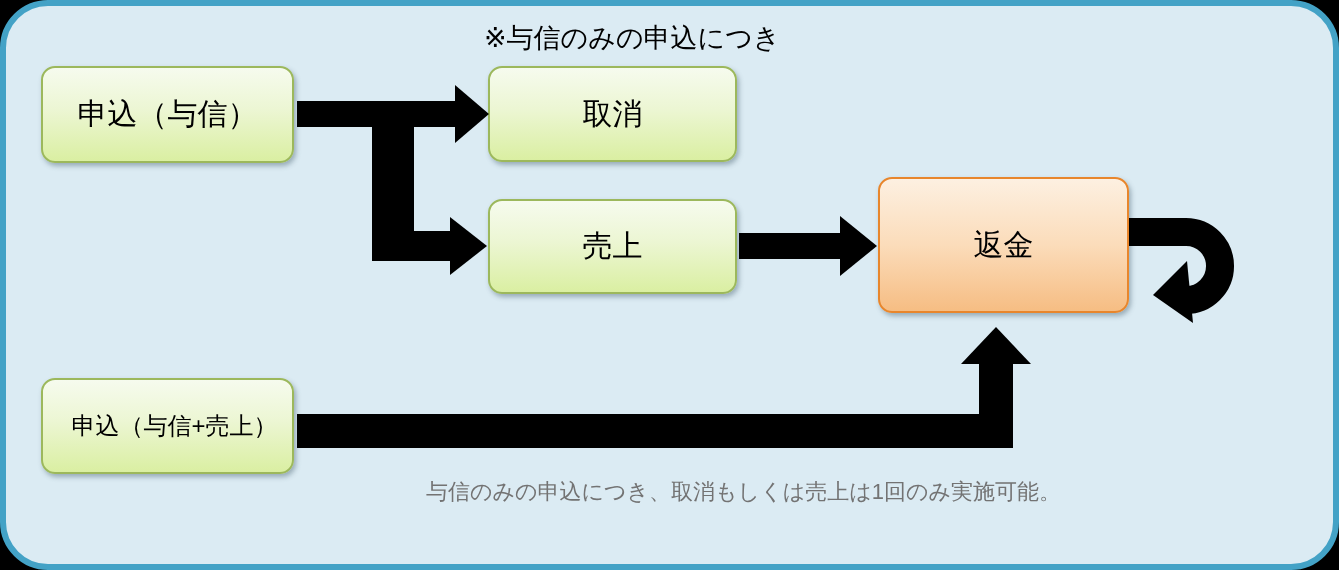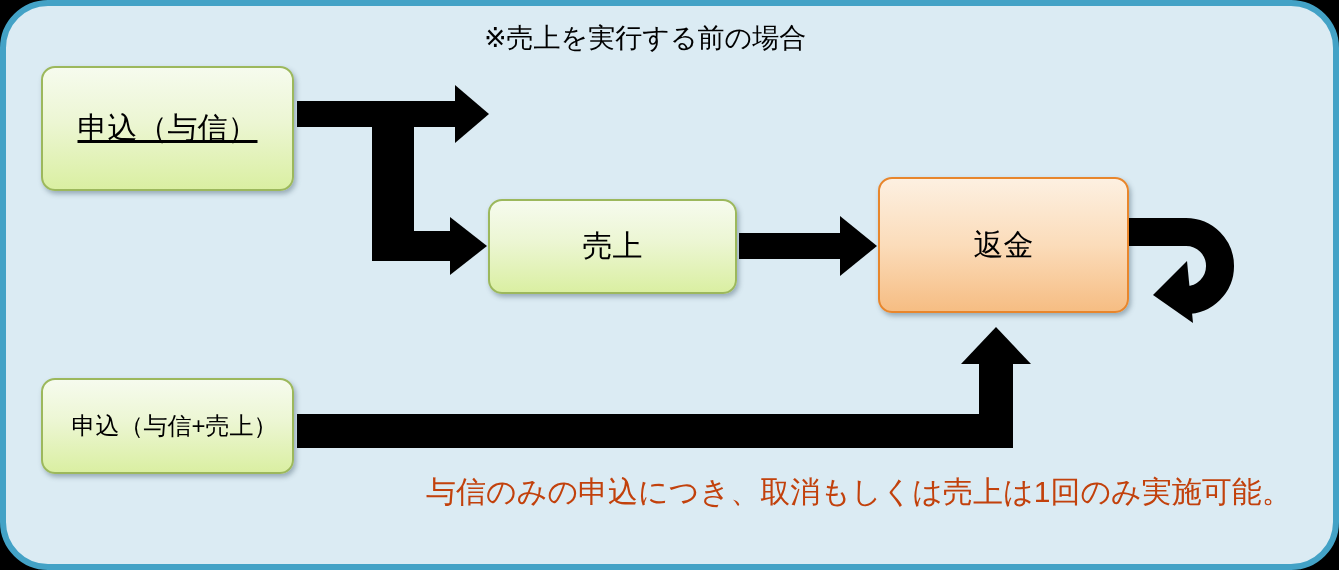--- a/index.html
+++ b/index.html
@@ -46,52 +46,53 @@
     white-space: nowrap;
   }
   .node.green {
     background: linear-gradient(to bottom, #f6fbee 0%, #ecf6d3 45%, #daefa2 100%);
     border: 2px solid #9cb85c;
   }
   .node.orange {
     background: linear-gradient(to bottom, #fdf0e1 0%, #fbdcba 50%, #f6bd83 100%);
     border: 2px solid #e8862c;
   }
-  .node-apply-credit        { left: 35px;  top: 60px;  width: 253px; height: 125px; text-decoration: underline; }
+  .node-apply-credit        { left: 35px;  top: 60px;  width: 253px; height: 97px; }
   .node-cancel              { left: 482px; top: 60px;  width: 249px; height: 96px; }
   .node-capture             { left: 482px; top: 193px; width: 249px; height: 95px; }
   .node-refund              { left: 872px; top: 171px; width: 251px; height: 136px; }
   .node-apply-credit-capture{ left: 35px;  top: 372px; width: 253px; height: 96px; font-size: 24px; padding-left: 14px; }
   .arrows {
     position: absolute;
     left: 0; top: 0;
     width: 1339px;
     height: 570px;
     pointer-events: none;
   }
   .note {
     position: absolute;
     left: 420px;
     top: 466px;
-    font-size: 30px;
+    font-size: 22px;
     line-height: 39px;
-    color: #c2410c;
+    color: #737373;
     white-space: nowrap;
   }
 </style>
 </head>
 <body>
 
 <div class="stage">
   <div class="frame">
 
-    <div class="caption">※売上を実行する前の場合</div>
+    <div class="caption">※与信のみの申込につき</div>
 
     <div class="node green node-apply-credit">申込（与信）</div>
 
+    <div class="node green node-cancel">取消</div>
 
     <div class="node green node-capture">売上</div>
 
     <div class="node orange node-refund">返金</div>
 
     <div class="node green node-apply-credit-capture">申込（与信+売上）</div>
 
     <svg class="arrows" viewBox="0 0 1339 570" xmlns="http://www.w3.org/2000/svg">
 
       <g fill="#000000">

